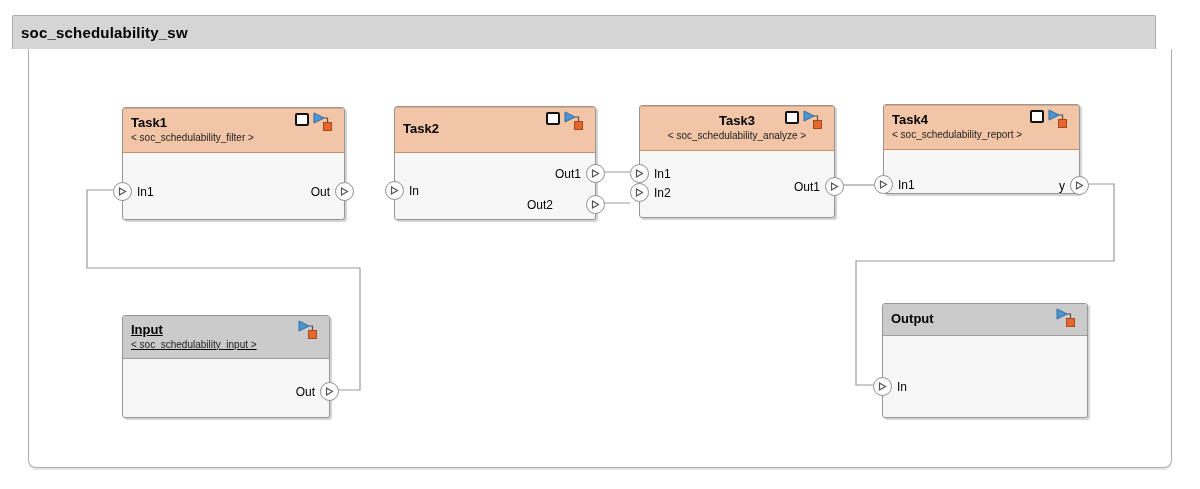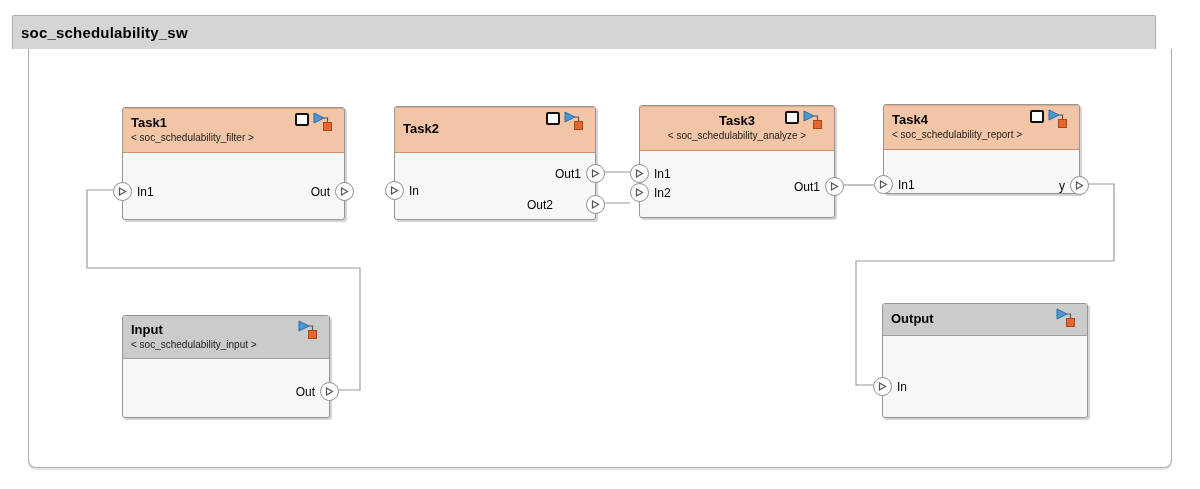--- a/index.html
+++ b/index.html
@@ -236,21 +236,21 @@
     <div class="port pright" style="top:71px;">
       <span class="pcircle">
           <svg width="9" height="9" viewBox="0 0 9 9">
             <path d="M1.5 1 L7.5 4.5 L1.5 8 Z" fill="#fff" stroke="#555" stroke-width="1.2"></path>
           </svg>
         </span>
       <span class="plabel">y</span>
     </div>
   </div>
 
-  <div class="block io" style="left:122px;top:315px;width:208px;height:103px;">
+  <div class="block io" style="left:122px;top:315px;width:208px;height:103px;text-decoration:underline;">
     <div class="hdr" style="height:43px;">
       <div class="btitle">Input</div>
       <div class="bsub">&lt; soc_schedulability_input &gt;</div>
       <span class="slbadge">
         <svg width="21" height="22" viewBox="0 0 21 22">
           <path d="M2 2 L12 7 L2 12 Z" fill="#4D96D2" stroke="#2B6CA8" stroke-width="1"></path>
           <path d="M12 7 H15.5 V11.5" fill="none" stroke="#555" stroke-width="1.2"></path>
           <rect x="11.5" y="11.5" width="8" height="8" fill="#E6672E" stroke="#A8491C" stroke-width="1"></rect>
         </svg>
       </span>

